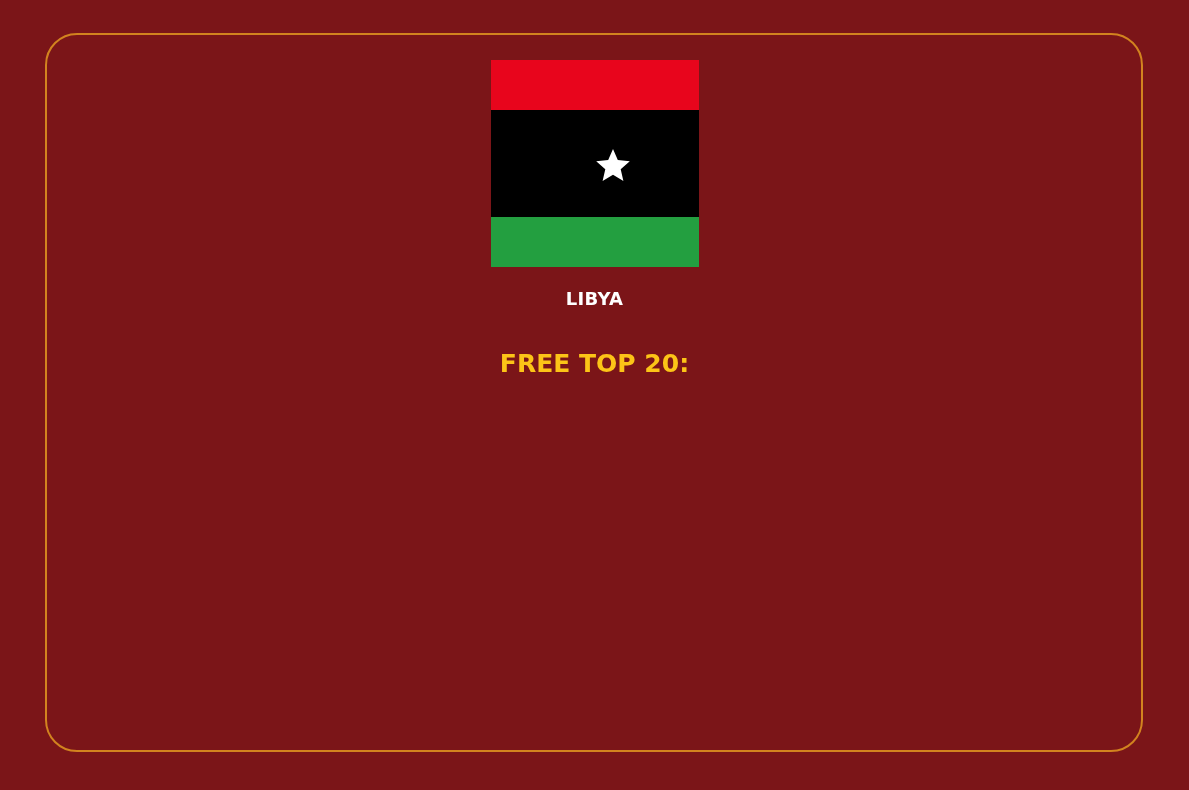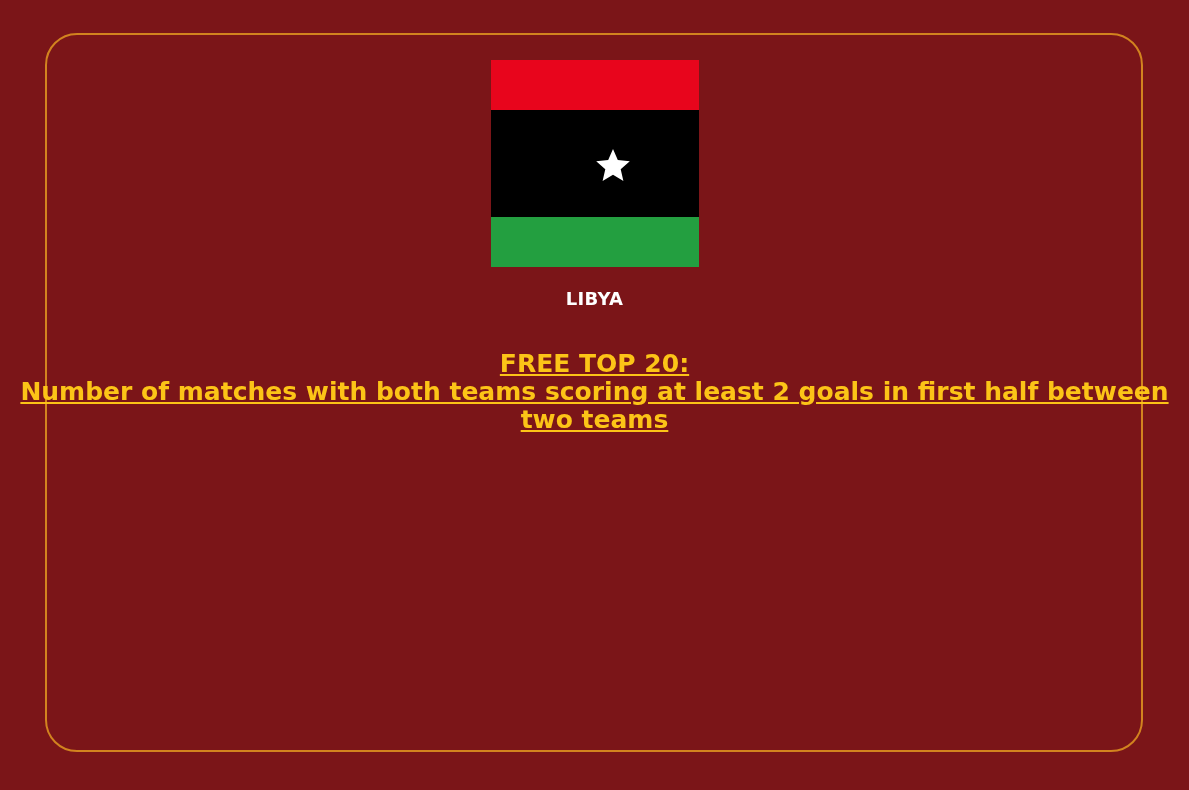--- a/index.html
+++ b/index.html
@@ -71,21 +71,20 @@
     position: absolute;
     top: 350px;
     left: 0;
     width: 1189px;
     text-align: center;
     color: #FCC417;
     font-size: 25px;
     font-weight: bold;
     line-height: 28px;
     white-space: nowrap;
-    text-decoration: underline;
   }
   .title-line {
     display: block;
   }
   .title-body {
     display: block;
     white-space: normal;
     padding: 0 0px;
     line-height: 28px;
   }
@@ -118,17 +117,16 @@
         <path d="M108 73 A32 32 0 1 0 108 137 A25 25 0 1 1 108 73 Z" fill="#FFFFFF"></path>
         <path d="M122 89 L126.8 100.1 L138.8 101.2 L129.7 109.2 L132.4 121 L122 114.7 L111.6 121 L114.3 109.2 L105.2 101.2 L117.2 100.1 Z" fill="#FFFFFF"></path>
       </g>
     </svg>
   </div>
 
   <div class="country-name">LIBYA</div>
 
   <div class="title-block">
     <span class="title-line">FREE TOP 20:</span>
-    <span class="title-body">Number of matches with both teams scoring at least 2 goals in first half between two teams</span>
   </div>
 
 
 </div>
 
 </body></html>

